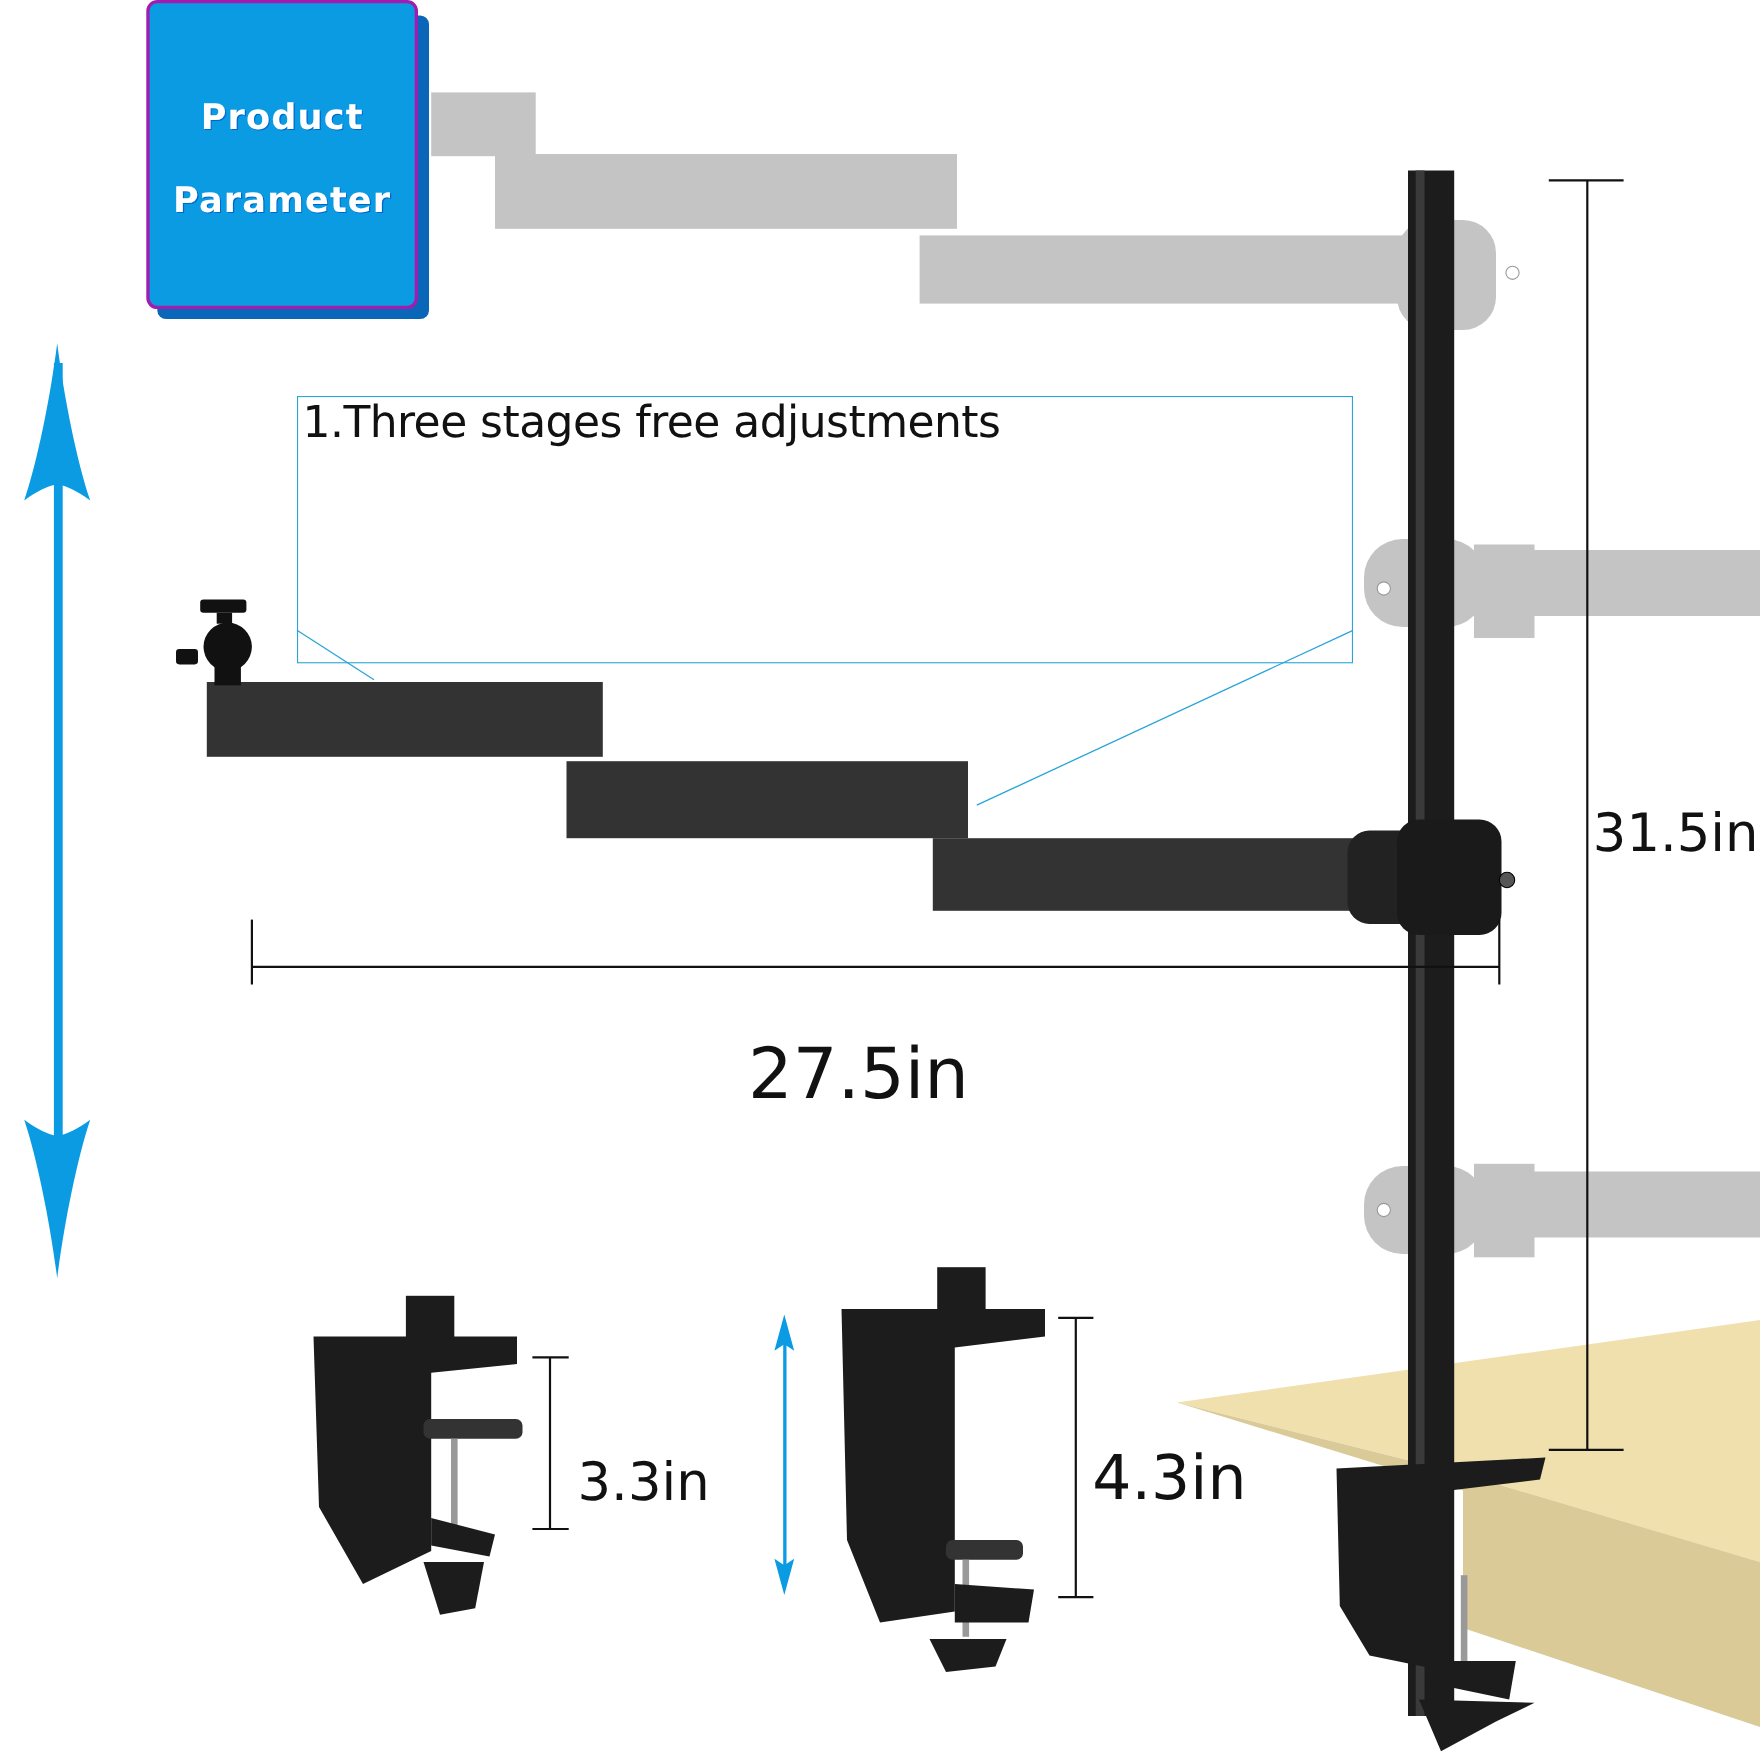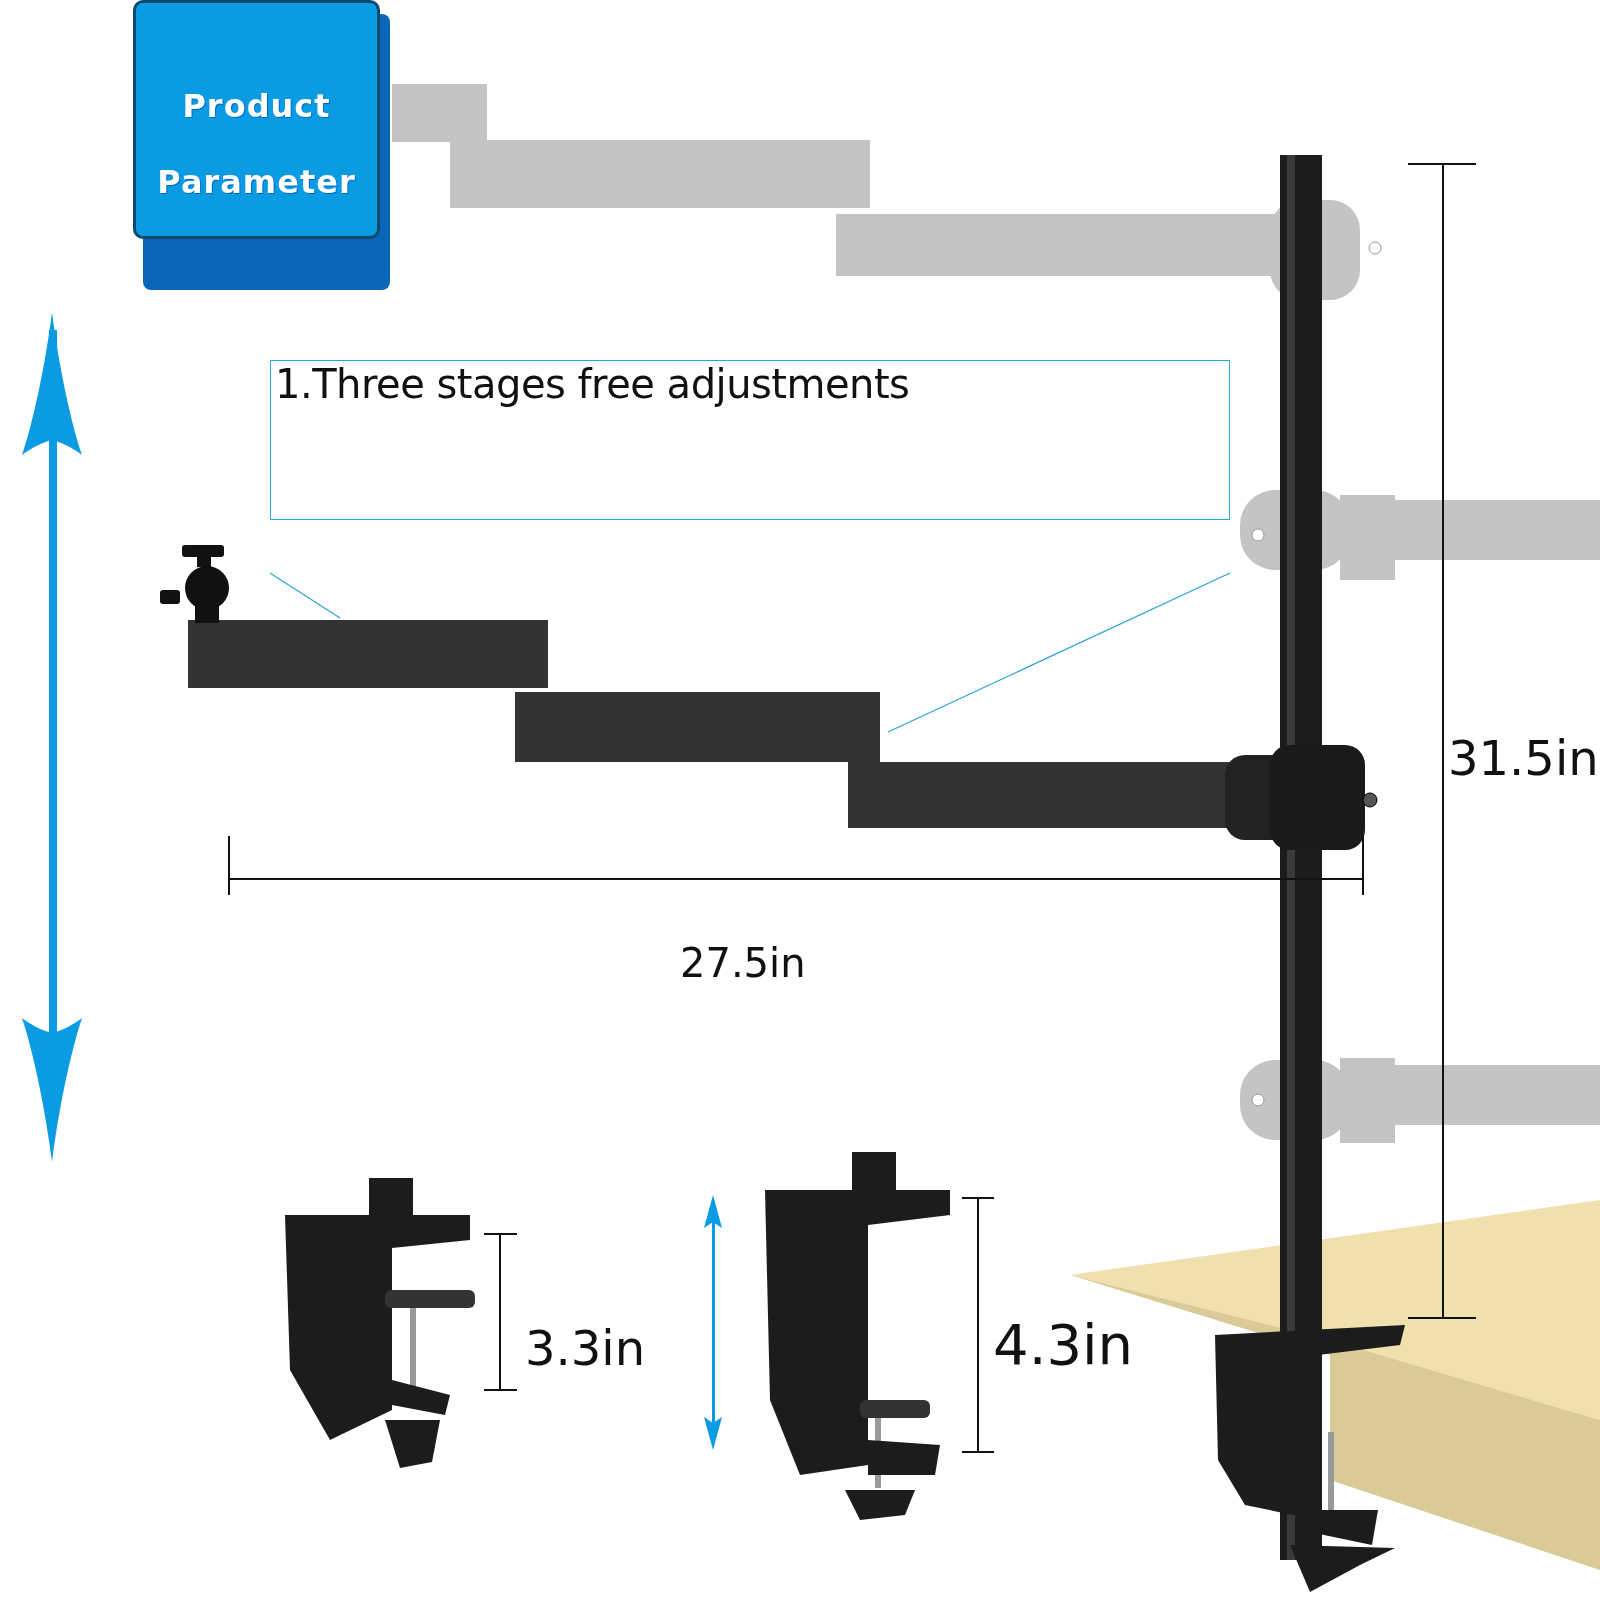--- a/index.html
+++ b/index.html
@@ -1,21 +1,21 @@
 <!DOCTYPE html>
 <html><head>
 <meta charset="utf-8">
 <style>
   html,body{margin:0;padding:0;background:#fff;}
   body{width:1600px;height:1600px;position:relative;overflow:hidden;font-family:"DejaVu Sans","Liberation Sans",sans-serif;}
   .abs{position:absolute;}
   .badge-shadow{left:143px;top:14px;width:247px;height:276px;background:#0a66b8;border-radius:8px;}
-  .badge{left:133px;top:0;width:247px;height:239px;background:#0a9be3;border:3px solid #0c4a6e;border-radius:10px;box-sizing:border-box;}
+  .badge{left:133px;top:0;width:247px;height:281px;background:#0a9be3;border:3px solid #a21caf;border-radius:10px;box-sizing:border-box;}
   .badge-text{position:absolute;left:0;width:100%;text-align:center;color:#fff;font-family:"DejaVu Sans",sans-serif;font-weight:bold;font-size:32px;letter-spacing:1px;text-shadow:1px 1px 0 #06c;}
-  .feat-box{left:270px;top:360px;width:960px;height:160px;border:1.5px solid #2aa5d8;box-sizing:border-box;}
+  .feat-box{left:270px;top:360px;width:960px;height:243px;border:1.5px solid #2aa5d8;box-sizing:border-box;}
   .feat{position:absolute;left:4px;font-family:"DejaVu Sans",sans-serif;font-size:40px;color:#111;white-space:nowrap;letter-spacing:-0.5px;}
   .dim{font-family:"DejaVu Sans",sans-serif;color:#111;white-space:nowrap;margin-top:40px;}
   svg{position:absolute;left:0;top:0;}
 </style>
 </head>
 <body>
 
 <svg width="1600" height="1600" viewBox="0 0 1600 1600">
 
   <g fill="#c4c4c4">
@@ -122,16 +122,16 @@
 <div class="abs badge-shadow"></div>
 <div class="abs badge">
   <div class="badge-text" style="top:84px">Product</div>
   <div class="badge-text" style="top:160px">Parameter</div>
 </div>
 
 <div class="abs feat-box">
   <div class="feat" style="top:0">1.Three stages free adjustments</div>
 </div>
 
-<div class="abs dim" style="left:680px;top:900px;font-size:40px;">27.5in</div>
+<div class="abs dim" style="left:680px;top:900px;font-size:64px;">27.5in</div>
 <div class="abs dim" style="left:1448px;top:690px;font-size:48px;">31.5in</div>
 <div class="abs dim" style="left:525px;top:1280px;font-size:48px;">3.3in</div>
 <div class="abs dim" style="left:993px;top:1272px;font-size:56px;">4.3in</div>
 
 </body></html>

